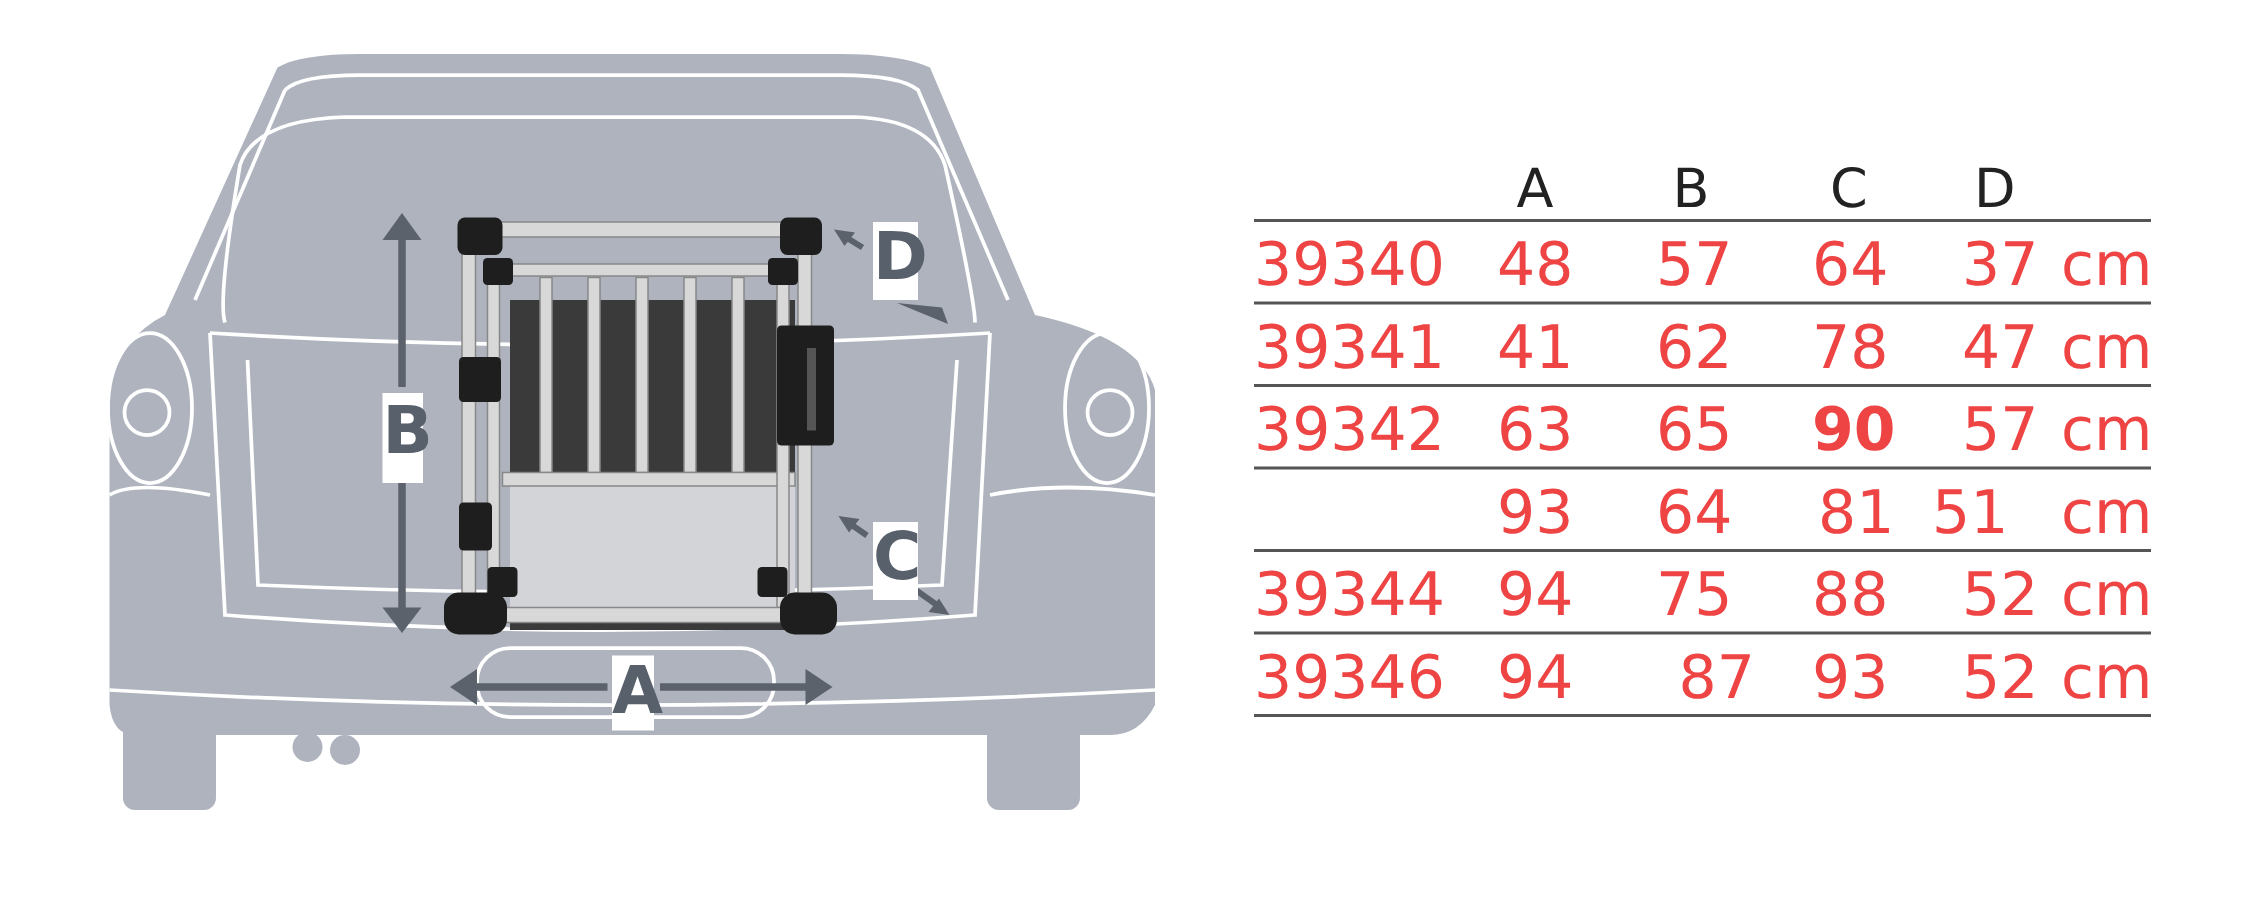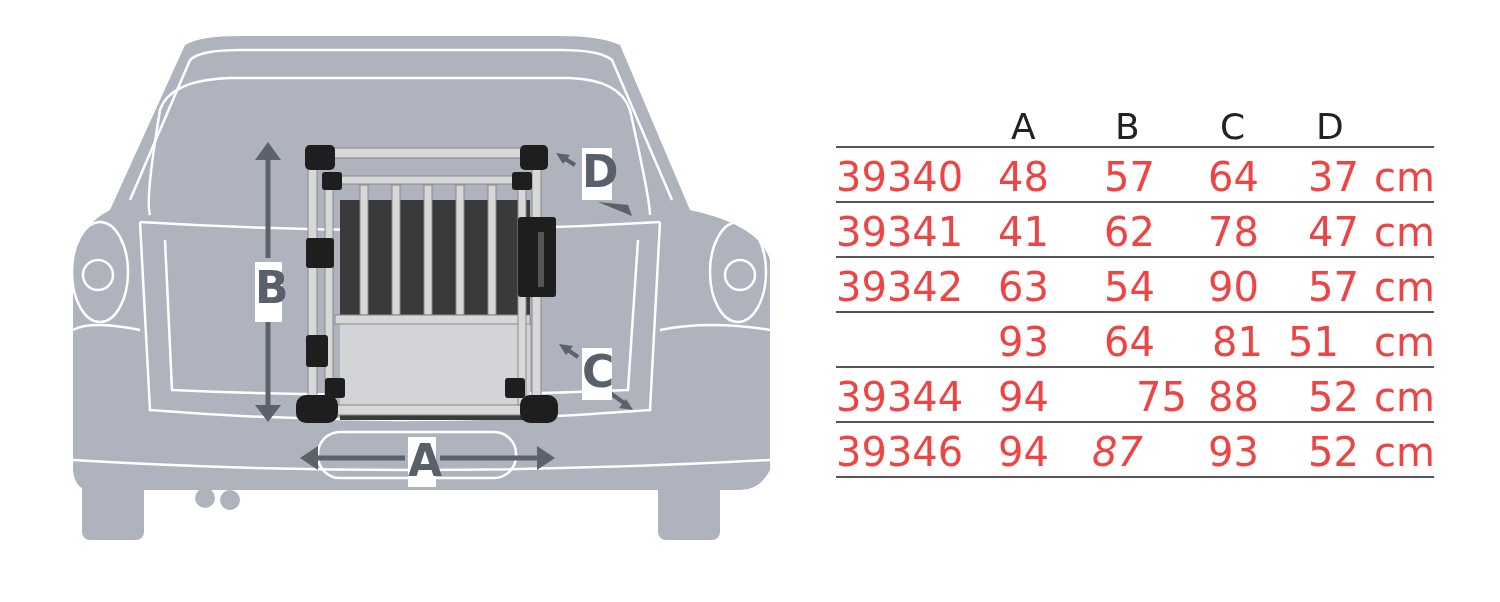--- a/index.html
+++ b/index.html
@@ -123,42 +123,42 @@
     <span style="left:0;">39341</span>
     <span style="left:162px;">41</span>
     <span style="left:268px;">62</span>
     <span style="left:372px;">78</span>
     <span style="left:472px;">47</span>
     <span style="left:538px;">cm</span>
   </div>
   <div class="row">
     <span style="left:0;">39342</span>
     <span style="left:162px;">63</span>
-    <span style="left:268px;">54</span>
-    <span style="left:372px;">90</span>
+    <span style="left:268px;">65</span>
+    <span style="left:372px;font-weight:bold;">90</span>
     <span style="left:472px;">57</span>
     <span style="left:538px;">cm</span>
   </div>
   <div class="row">
     <span style="left:162px;">93</span>
     <span style="left:268px;">64</span>
     <span style="left:376px;">81</span>
     <span style="left:452px;">51</span>
     <span style="left:538px;">cm</span>
   </div>
   <div class="row">
     <span style="left:0;">39344</span>
     <span style="left:162px;">94</span>
-    <span style="left:268px;margin-left:32px;">75</span>
+    <span style="left:268px;">75</span>
     <span style="left:372px;">88</span>
     <span style="left:472px;">52</span>
     <span style="left:538px;">cm</span>
   </div>
   <div class="row">
     <span style="left:0;">39346</span>
     <span style="left:162px;">94</span>
-    <span style="left:256px;font-style:italic;">87</span>
+    <span style="left:283px;">87</span>
     <span style="left:372px;">93</span>
     <span style="left:472px;">52</span>
     <span style="left:538px;">cm</span>
   </div>
   <div class="row last"></div>
 </div>
 
 </body></html>

